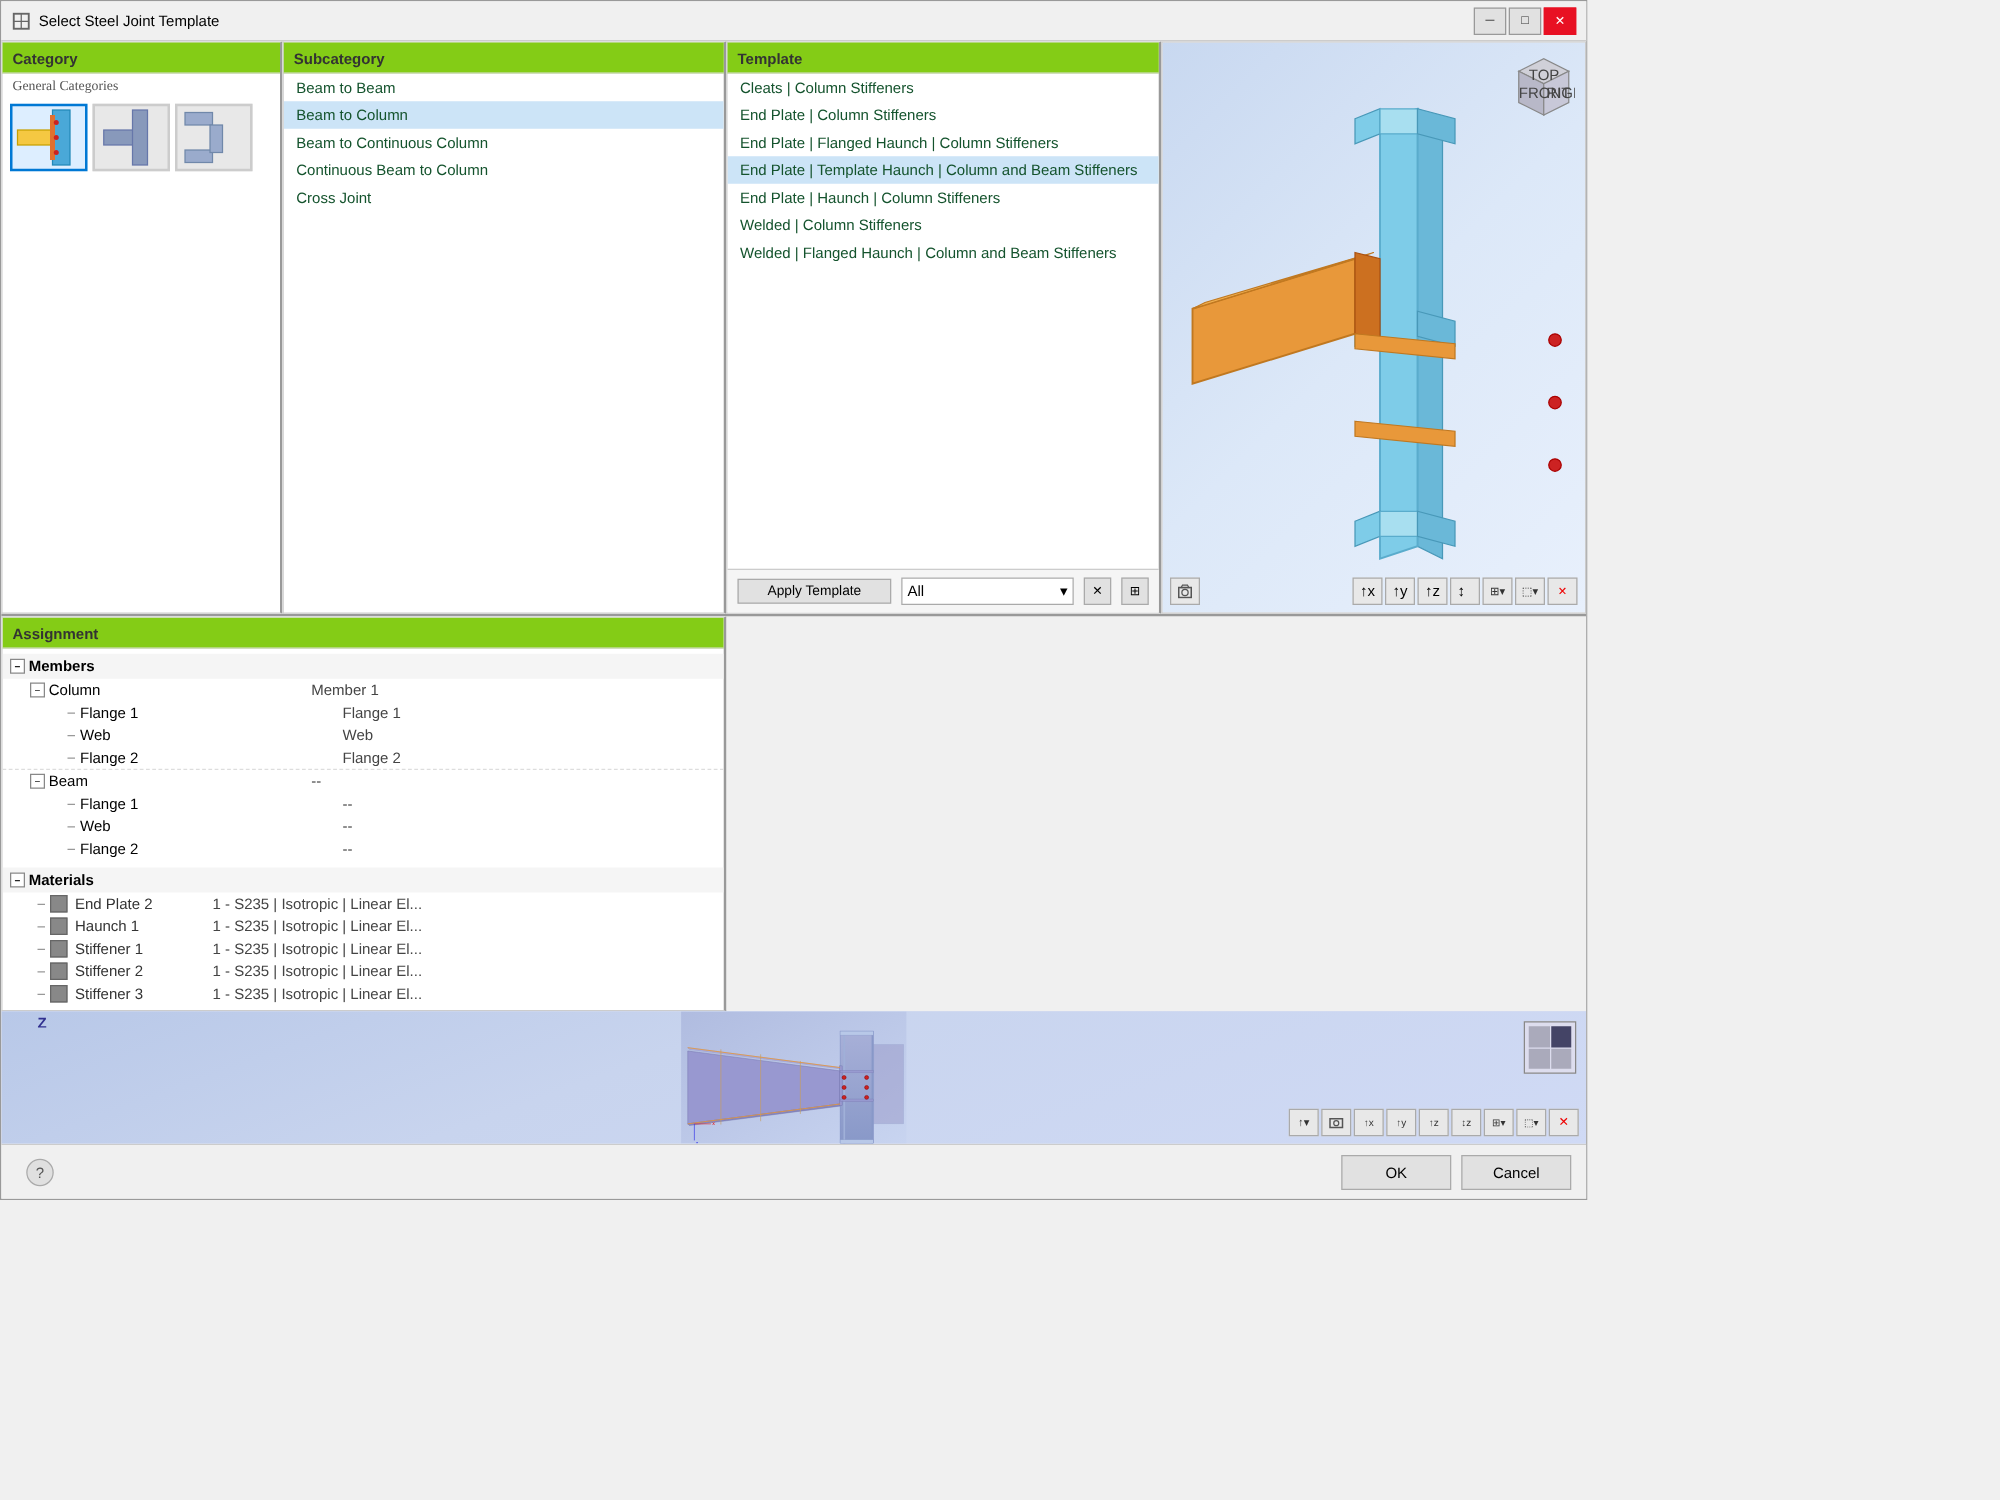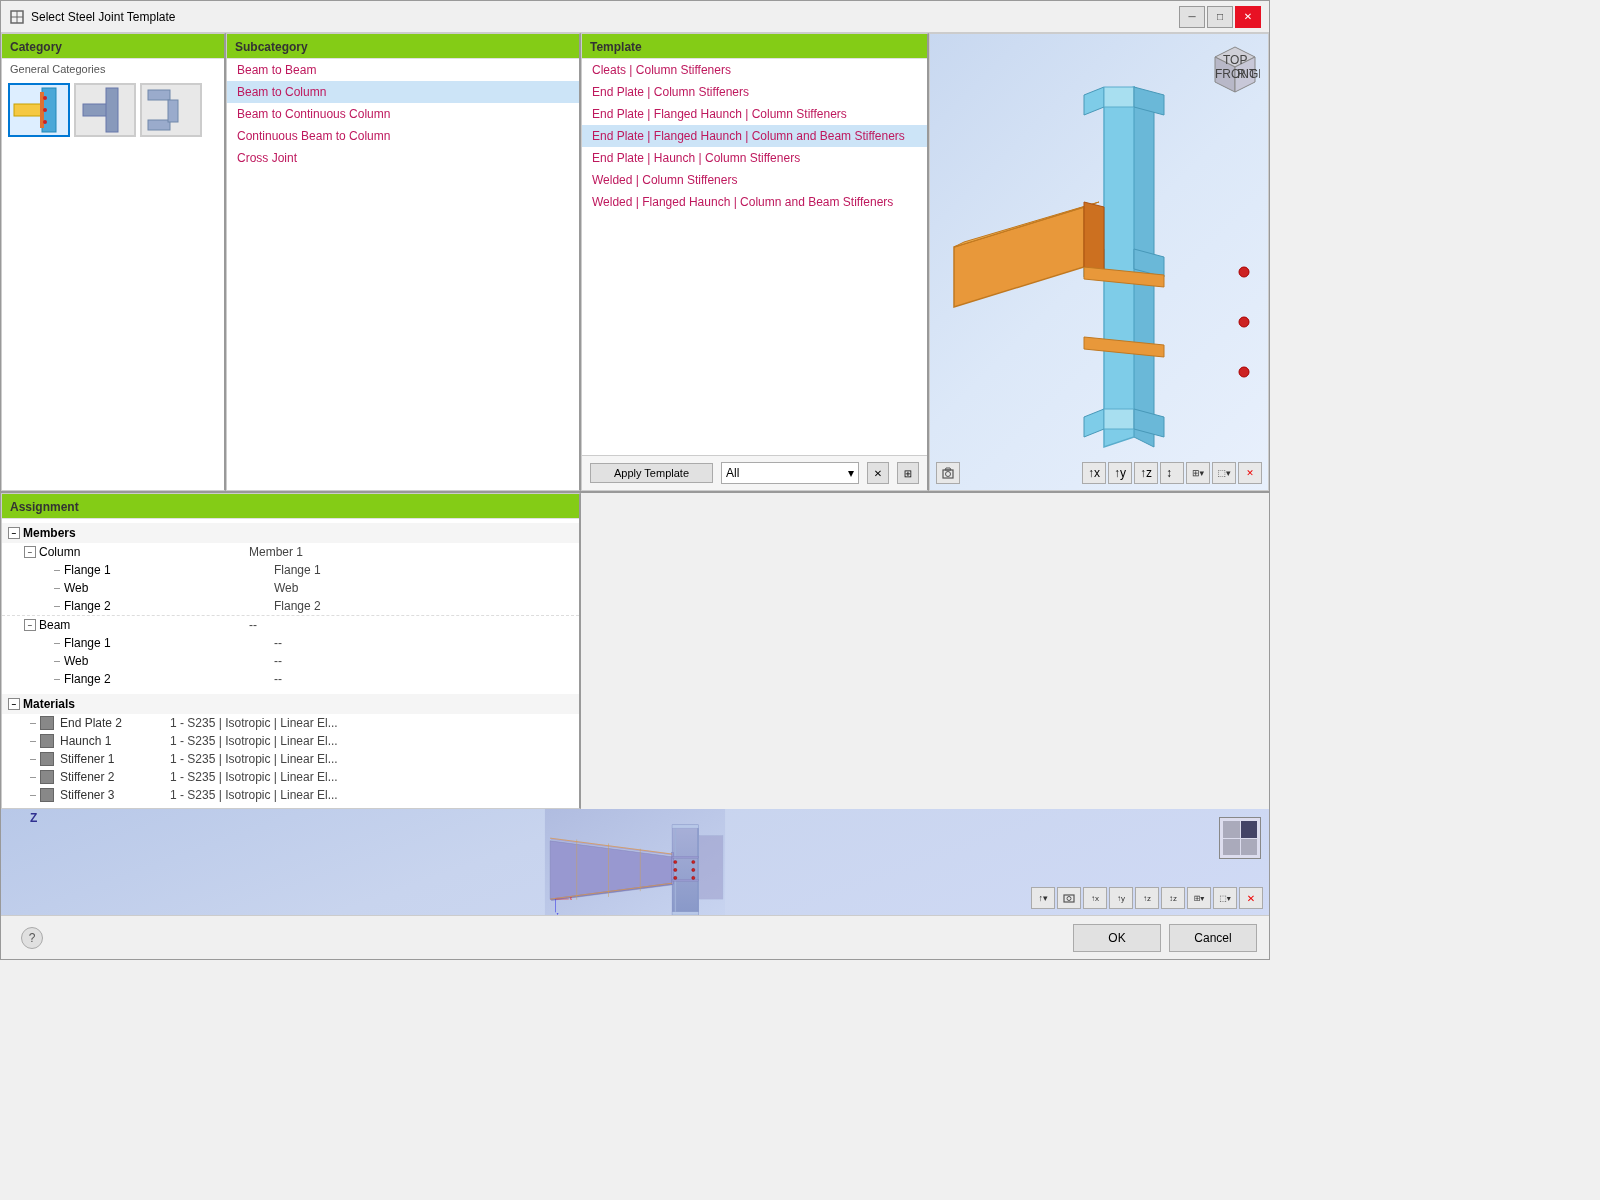--- a/index.html
+++ b/index.html
@@ -47,32 +47,32 @@
       background: #84cc16; padding: 6px 8px 4px;
       font-weight: bold; color: #333; border-bottom: 1px solid #e0e0e0;
       flex-shrink: 0;
     }
     
     .category-panel { width: 225px; border-right: 2px solid #999; }
     .subcategory-panel { width: 355px; border-right: 2px solid #999; }
     .template-panel { flex: 1; border-right: 2px solid #999; }
     .preview-panel { width: 340px; background: #e8e8e8; position: relative; overflow: hidden; }
     
-    .category-label { padding: 4px 8px; font-size: 11px; color: #555; flex-shrink: 0; }
+    .category-label { padding: 4px 8px; font-size: 11px; color: #555; flex-shrink: 0; font-family: Liberation Serif, serif; }
     
     .category-icons { display: flex; gap: 4px; padding: 4px 6px; flex-shrink: 0; }
     .cat-icon {
       width: 62px; height: 54px; border: 2px solid #ccc; background: #e8e8e8;
       cursor: pointer; display: flex; align-items: center; justify-content: center;
       overflow: hidden;
     }
     .cat-icon.selected { border-color: #0078d4; border-width: 2px; background: #ddeeff; }
     
     .list-item {
-      padding: 4px 10px; cursor: pointer; color: #be185d; white-space: nowrap;
+      padding: 4px 10px; cursor: pointer; color: #14532d; white-space: nowrap;
       overflow: hidden; text-overflow: ellipsis;
     }
     .list-item.selected { background: #cce4f7; }
     
     .list-items { overflow-y: auto; flex: 1; }
     
     .template-footer {
       border-top: 1px solid #ccc; padding: 6px 8px;
       display: flex; align-items: center; gap: 8px; flex-shrink: 0;
       background: #f5f5f5;
@@ -273,21 +273,21 @@
           <div class="list-item">Cross Joint</div>
         </div>
       </div>
 
       <div class="panel template-panel">
         <div class="panel-header">Template</div>
         <div class="list-items">
           <div class="list-item">Cleats | Column Stiffeners</div>
           <div class="list-item">End Plate | Column Stiffeners</div>
           <div class="list-item">End Plate | Flanged Haunch | Column Stiffeners</div>
-          <div class="list-item selected">End Plate | Flanged Haunch | Column and Beam Stiffeners</div>
+          <div class="list-item selected">End Plate | Template Haunch | Column and Beam Stiffeners</div>
           <div class="list-item">End Plate | Haunch | Column Stiffeners</div>
           <div class="list-item">Welded | Column Stiffeners</div>
           <div class="list-item">Welded | Flanged Haunch | Column and Beam Stiffeners</div>
         </div>
         <div class="template-footer">
           <button class="apply-btn">Apply Template</button>
           <div class="dropdown">
             <span>All</span>
             <span>▾</span>
           </div>

